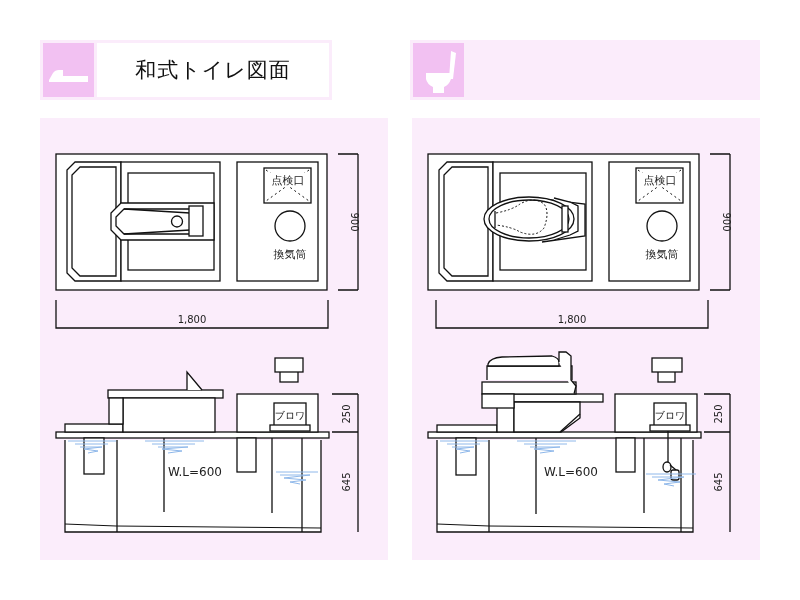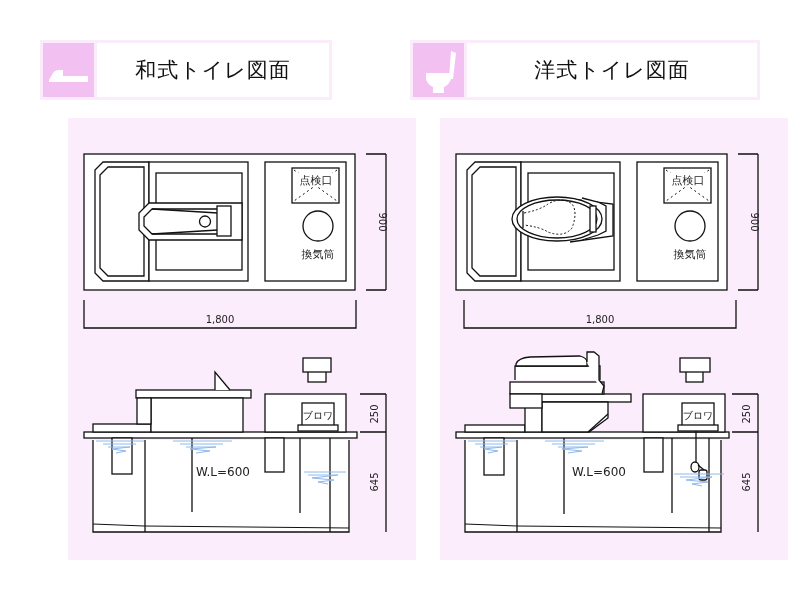--- a/index.html
+++ b/index.html
@@ -2,21 +2,21 @@
 <html><head>
 <meta charset="utf-8">
 <style>
   html,body{margin:0;padding:0;background:#ffffff;}
   body{width:800px;height:600px;position:relative;overflow:hidden;font-family:"DejaVu Sans","Liberation Sans",sans-serif;}
   .header{position:absolute;top:40px;height:60px;background:#fbecfb;}
   .header .iconbox{position:absolute;left:3px;top:3px;width:51px;height:54px;background:#f2c1f2;}
   .header .titlebox{position:absolute;left:57px;top:3px;right:3px;height:54px;background:#ffffff;display:flex;align-items:center;justify-content:center;font-size:21px;color:#111;letter-spacing:1px;}
   #hdr-left{left:40px;width:292px;}
   #hdr-right{left:410px;width:350px;}
-  .panel{position:absolute;top:118px;height:442px;background:#fbedfb;margin-left:28px;}
+  .panel{position:absolute;top:118px;height:442px;background:#fbedfb;}
   #panel-left{left:40px;width:348px;}
   #panel-right{left:412px;width:348px;}
   svg{position:absolute;left:0;top:0;overflow:visible;}
   svg text{font-family:"DejaVu Sans","Liberation Sans",sans-serif;fill:#222;}
 </style>
 </head>
 <body>
 
 <div class="header" id="hdr-left">
   <div class="iconbox">
@@ -27,21 +27,20 @@
   <div class="titlebox">和式トイレ図面</div>
 </div>
 
 <div class="header" id="hdr-right">
   <div class="iconbox">
     <svg width="51" height="54" viewBox="0 0 51 54">
       <path d="M38 8 L43 10 L40 36 L36 36 Z" fill="#ffffff"></path>
       <path d="M13 30 L38 30 L38 36 Q36 42 31 44 L31 50 L20 50 L20 44 Q14 41 13 36 Z" fill="#ffffff"></path>
     </svg>
   </div>
-  <div class="titlebox">洋式トイレ図面</div>
 </div>
 
 <div class="panel" id="panel-left">
   <svg width="348" height="442" viewBox="0 0 348 442" stroke="#111" stroke-width="1.3" fill="none">
 
     <g>
       <rect x="16" y="36" width="271" height="136" fill="#fff"></rect>
 
       <path d="M35 44 L27 52 L27 155 L35 163 L81 163 L81 44 Z" fill="#fff"></path>
       <path d="M40 49 L32 57 L32 150 L40 158 L76 158 L76 49 Z" fill="#fff"></path>

